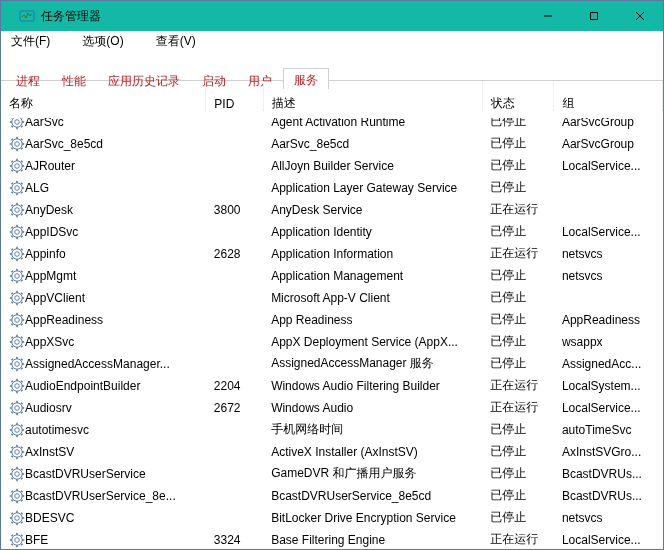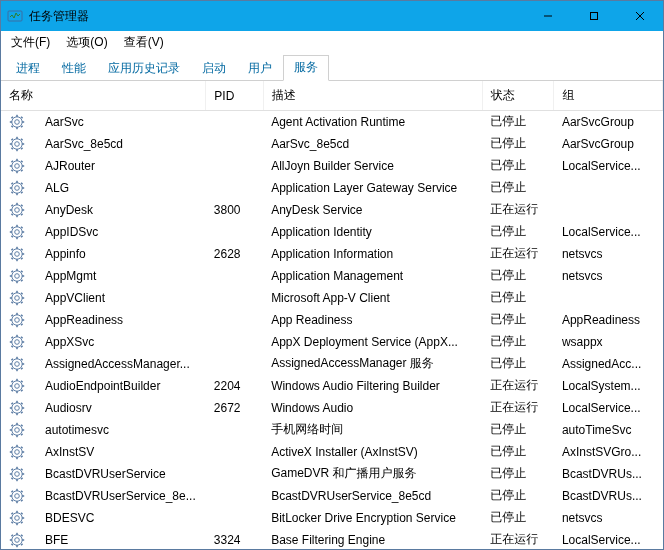--- a/index.html
+++ b/index.html
@@ -23,22 +23,22 @@
     display: flex;
     flex-direction: column;
     background: #fff;
   }
 
   
   .titlebar {
     height: 30px;
     display: flex;
     align-items: center;
-    padding-left: 6px;
-    background: #0ea5e9;
+    padding-left: 18px;
+    background: #14b8a6;
   }
   .titlebar .app-icon {
     width: 16px; height: 16px;
     margin-right: 6px;
     display: inline-flex;
   }
   .titlebar .title {
     flex: 1;
     font-size: 12px;
   }
@@ -54,45 +54,44 @@
     justify-content: center;
     font-size: 10px;
     font-family: "Segoe UI Symbol", sans-serif;
     color: #000;
   }
 
   
   .menubar {
     height: 22px;
     display: flex;
-    align-items: center;
     padding: 0 4px;
     font-size: 12px;
-    gap: 4px;
+    gap: 20px;
   }
   .menubar .menu-item {
     padding: 2px 6px;
   }
 
   
   .tabstrip {
     display: flex;
     align-items: flex-end;
     border-bottom: 1px solid #d0d0d0;
     padding: 4px 4px 0 4px;
     height: 28px;
   }
   .tab {
     padding: 3px 10px 4px 10px;
     font-size: 12px;
     border: 1px solid transparent;
     border-bottom: none;
     position: relative;
-    top: 1px;
-    color: #0369a1;
+    top: 14px;
+    color: #b91c1c;
     text-align: center;
   }
   .tab.active {
     border-color: #d0d0d0;
     background: #fff;
     border-bottom: 1px solid #fff;
   }
 
   
   .content {
@@ -110,21 +109,21 @@
   table.listview th {
     text-align: left;
     font-weight: normal;
     font-size: 12px;
     padding: 6px 8px 6px 8px;
     border-bottom: 1px solid #e0e0e0;
     border-right: 1px solid #f0f0f0;
     color: #000;
     background: #fff;
     position: sticky;
-    top: 0;
+    top: 8px;
     white-space: nowrap;
     overflow: hidden;
   }
   table.listview td {
     font-size: 12px;
     padding: 2px 8px;
     white-space: nowrap;
     overflow: hidden;
     text-overflow: ellipsis;
     vertical-align: middle;
@@ -132,21 +131,21 @@
   }
   .col-name  { width: 200px; }
   .col-pid   { width: 56px;  text-align: left;}
   .col-desc  { width: 214px; }
   .col-status{ width: 70px; }
   .col-group { width: 106px; }
 
   .namecell {
     display: flex;
     align-items: center;
-    gap: 20px;
+    gap: 0;
     overflow: hidden;
   }
   .gear-icon {
     width: 16px; height:16px;
     flex: 0 0 16px;
     display:inline-flex;
   }
 
   .scrollwrap {
     position:absolute;

